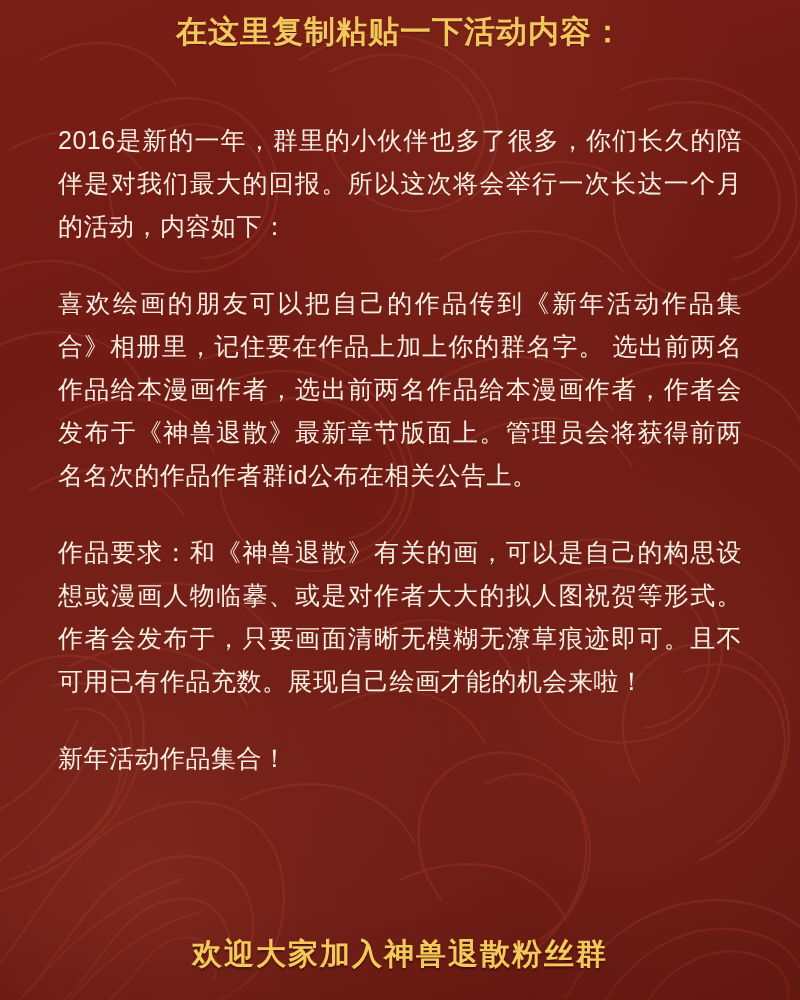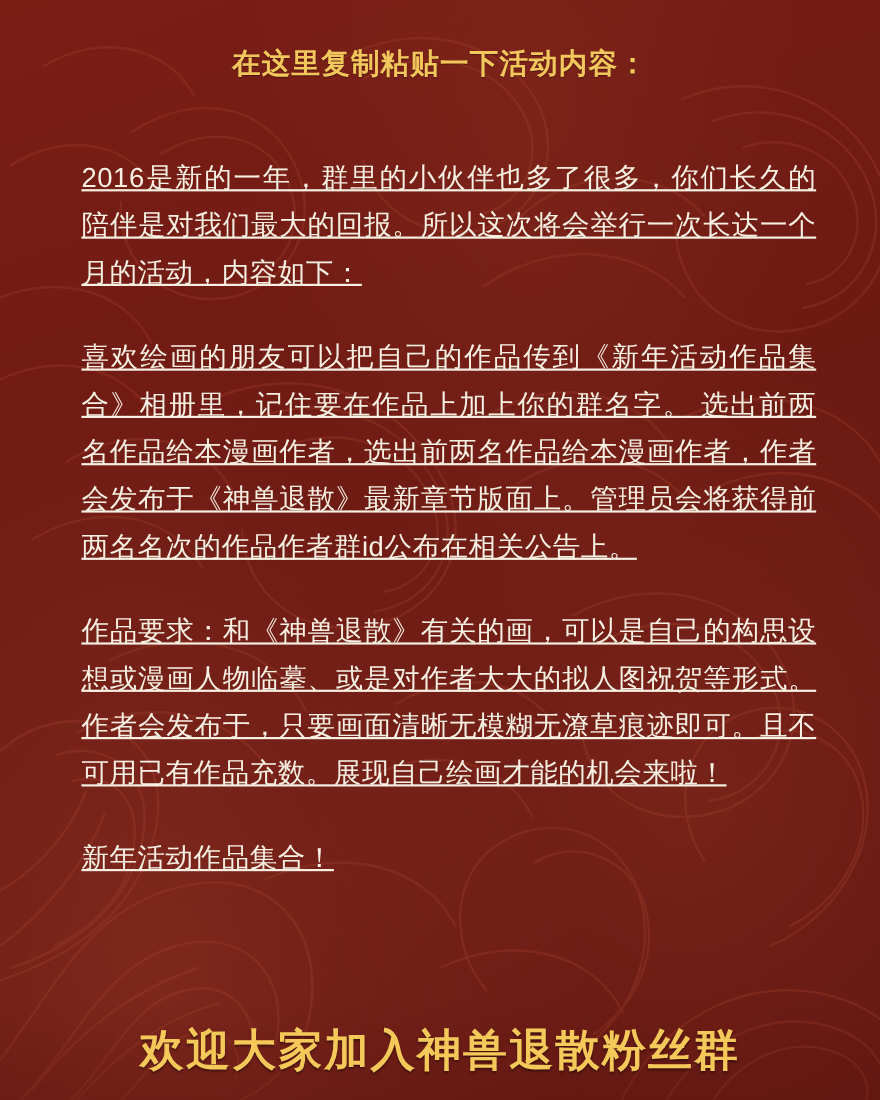--- a/index.html
+++ b/index.html
@@ -35,37 +35,36 @@
   .content {
     position: relative;
     z-index: 2;
     padding: 0 58px;
     box-sizing: border-box;
     height: 100%;
   }
   .headline {
     text-align: center;
     color: #f2c75c;
-    font-size: 26px;
+    font-size: 31px;
     font-weight: bold;
     letter-spacing: 1px;
-    padding-top: 40px;
+    padding-top: 11px;
     text-shadow: 0 1px 1px rgba(0,0,0,0.35);
   }
   .body-text {
     margin-top: 66px;
     color: #f6efe2;
     font-size: 25px;
     line-height: 1.72;
     letter-spacing: 0.5px;
   }
   .para {
-    margin: 0 0 34px 16px;
+    margin: 0 0 34px 0;
     text-align: justify;
-    text-decoration: underline;
   }
   .para:last-child {
     margin-bottom: 0;
   }
   .para-call {
     margin-bottom: 0;
   }
   .footer-banner {
     position: absolute;
     left: 0;
@@ -73,21 +72,21 @@
     bottom: 0;
     height: 92px;
     z-index: 3;
     display: flex;
     align-items: center;
     justify-content: center;
     background: linear-gradient(180deg, rgba(120,34,24,0.0) 0%, rgba(95,22,15,0.35) 100%);
   }
   .footer-text {
     color: #f4c95a;
-    font-size: 40px;
+    font-size: 30px;
     font-weight: bold;
     letter-spacing: 2px;
     text-shadow: 0 2px 2px rgba(0,0,0,0.4);
     white-space: nowrap;
     text-align: center;
   }
 </style>
 </head>
 <body>
 

